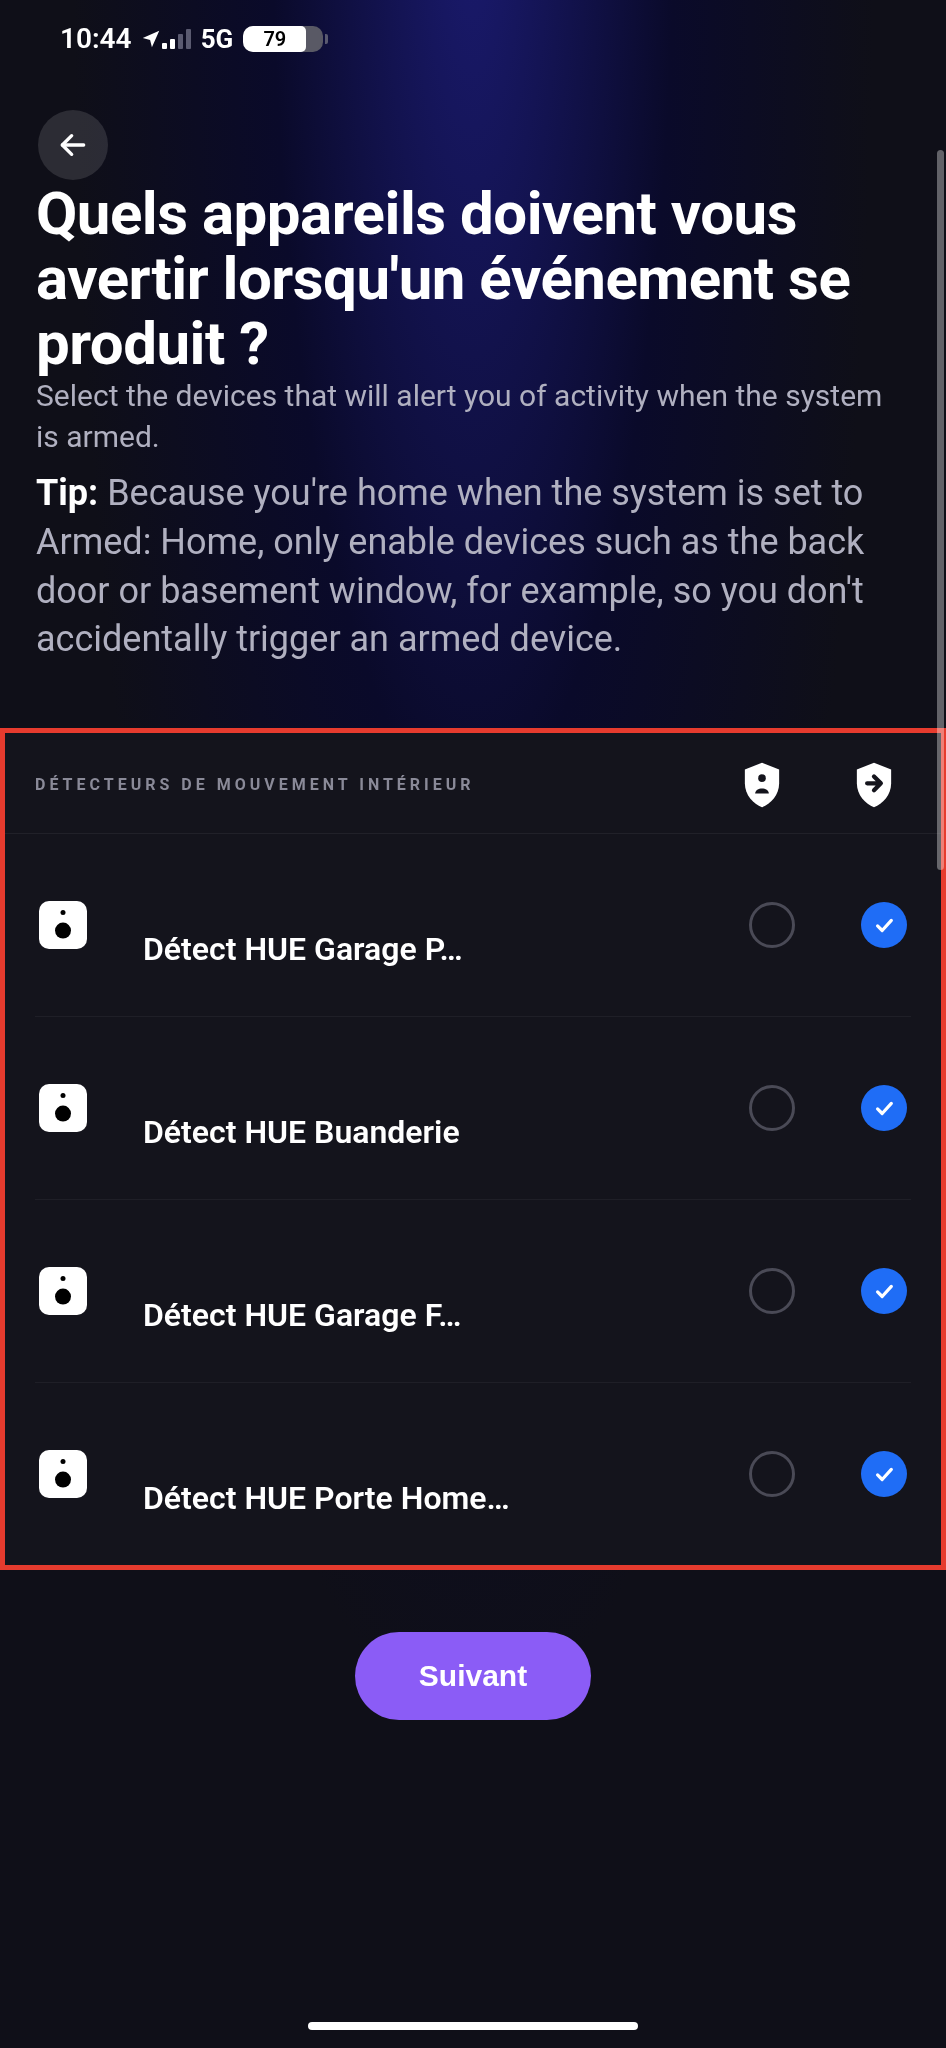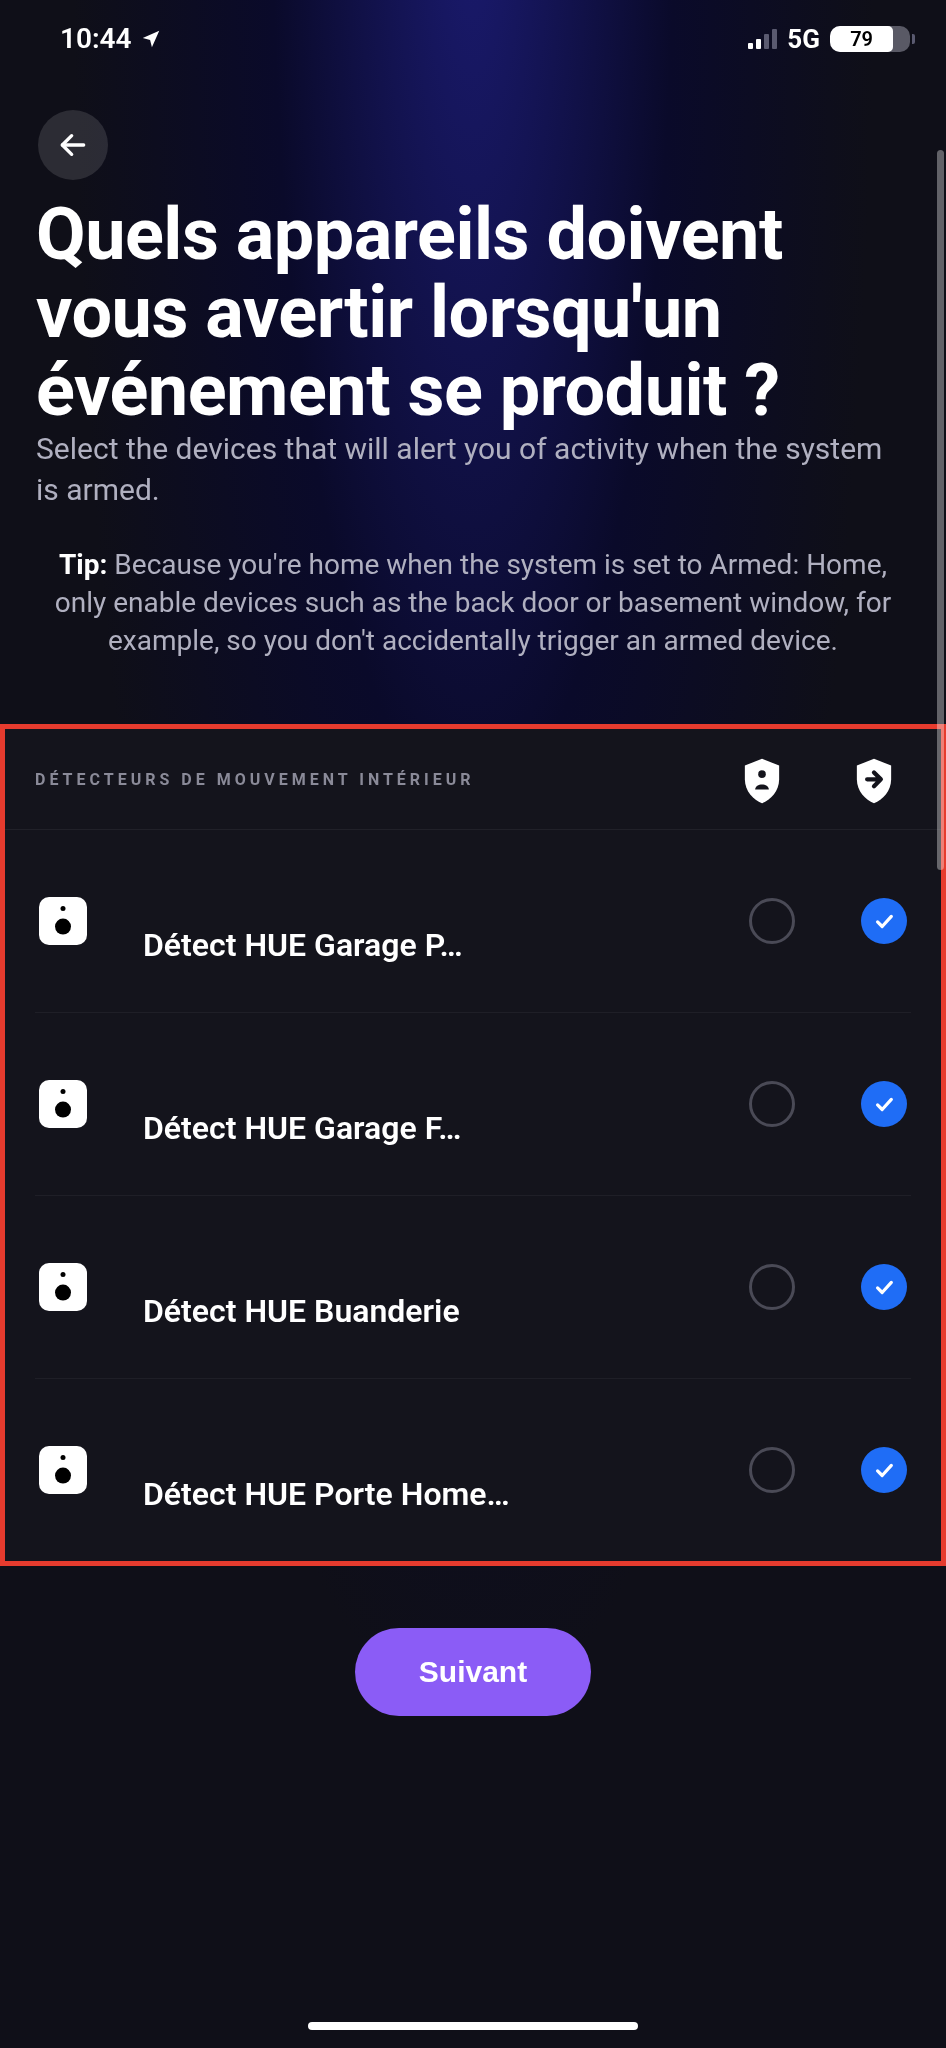--- a/index.html
+++ b/index.html
@@ -11,23 +11,23 @@
     width: 946px;
     height: 2048px;
     background: radial-gradient(ellipse at 50% -5%, #1a1a6e 0%, #0a0a2a 30%, #0f0f18 60%);
     font-family: -apple-system, BlinkMacSystemFont, "Segoe UI", Roboto, Helvetica, sans-serif;
     color: #fff;
     position: relative;
     overflow: hidden;
   }
   .status-bar {
     display: flex;
-    justify-content: space-between;
-    align-items: center;
-    padding: 22px 36px 10px 60px;
+    justify-content: flex-start;
+    align-items: center;
+    padding: 22px 28px 10px 60px;
     font-size: 28px;
     font-weight: 600;
   }
   .status-left {
     display: flex;
     align-items: center;
     gap: 8px;
   }
   .status-right {
     display: flex;
@@ -94,37 +94,36 @@
     justify-content: center;
     margin: 45px 0 0 38px;
     cursor: pointer;
     position: relative;
     z-index: 2;
   }
   .content {
     padding: 0 36px;
   }
   .page-title {
-    font-size: 72px;
+    font-size: 60px;
     font-weight: 700;
     line-height: 1.08;
-    margin-top: 16px;
+    margin-top: 2px;
     letter-spacing: -0.5px;
   }
   .subtitle {
     font-size: 30px;
     color: #b0b0c0;
     line-height: 1.35;
   }
   .tip {
-    font-size: 28px;
+    font-size: 36px;
     color: #b0b0c0;
-    margin-top: 36px;
+    margin-top: 12px;
     line-height: 1.35;
-    text-align: center;
   }
   .tip b {
     color: #ffffff;
     font-weight: 700;
   }
   .highlight-box {
     border: 5px solid #e63b2e;
     margin-top: 64px;
     background: #14141c;
     position: relative;
@@ -332,33 +331,33 @@
           <div class="circle-empty"></div>
           <div class="circle-checked">
             <svg width="22" height="22" viewBox="0 0 24 24" fill="none" stroke="#fff" stroke-width="3.5" stroke-linecap="round" stroke-linejoin="round">
               <polyline points="5 13 10 18 20 7"></polyline>
             </svg>
           </div>
         </div>
       </div>
       <div class="device-row">
         <div class="sensor-icon"></div>
-        <div class="device-name">Détect HUE Garage F…</div>
+        <div class="device-name">Détect HUE Buanderie</div>
         <div class="check-col">
           <div class="circle-empty"></div>
           <div class="circle-checked">
             <svg width="22" height="22" viewBox="0 0 24 24" fill="none" stroke="#fff" stroke-width="3.5" stroke-linecap="round" stroke-linejoin="round">
               <polyline points="5 13 10 18 20 7"></polyline>
             </svg>
           </div>
         </div>
       </div>
       <div class="device-row">
         <div class="sensor-icon"></div>
-        <div class="device-name">Détect HUE Buanderie</div>
+        <div class="device-name">Détect HUE Garage F…</div>
         <div class="check-col">
           <div class="circle-empty"></div>
           <div class="circle-checked">
             <svg width="22" height="22" viewBox="0 0 24 24" fill="none" stroke="#fff" stroke-width="3.5" stroke-linecap="round" stroke-linejoin="round">
               <polyline points="5 13 10 18 20 7"></polyline>
             </svg>
           </div>
         </div>
       </div>
       <div class="device-row">

